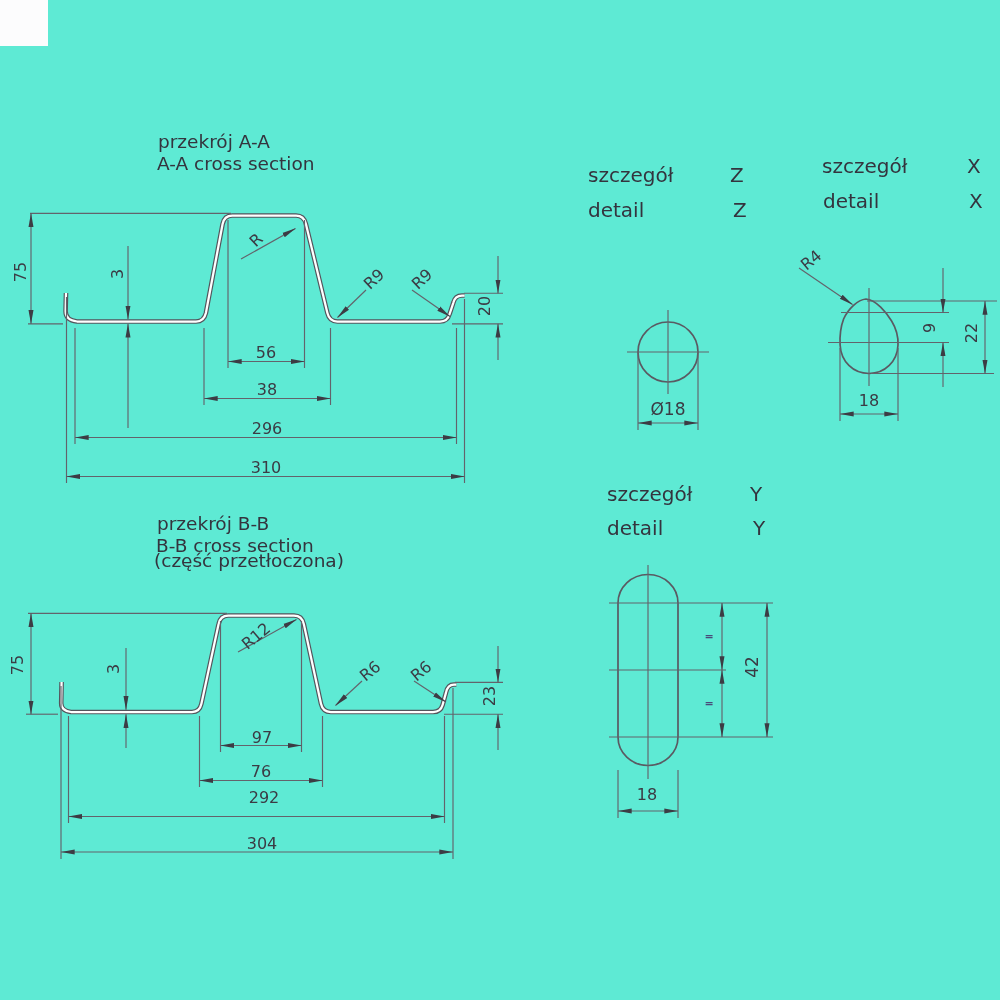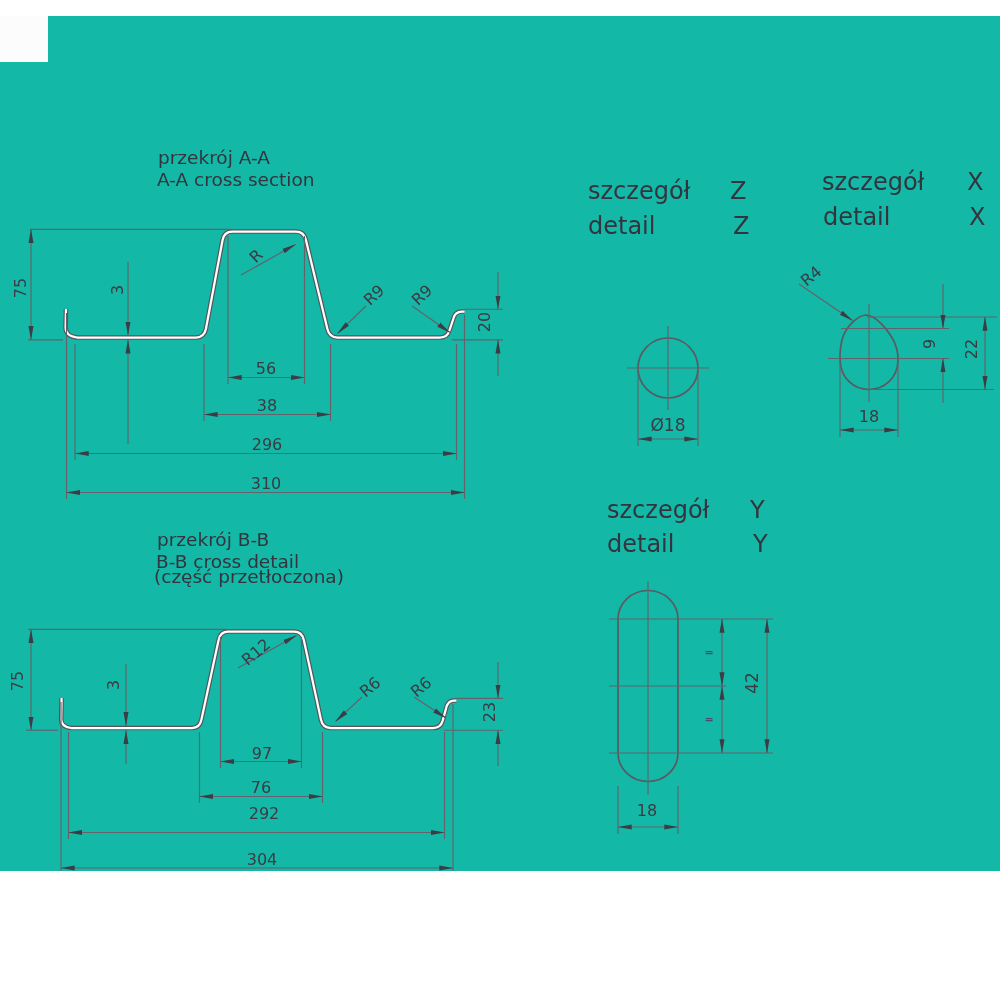--- a/index.html
+++ b/index.html
@@ -1,29 +1,29 @@
 <!DOCTYPE html>
 <html><head>
 <meta charset="utf-8">
 <style>
   html,body { margin:0; padding:0; background:#ffffff; }
   .stage {
-    position:relative; width:1000px; height:855px; background:#14b8a6;
-    font-family:"DejaVu Sans", sans-serif; overflow:hidden;margin-top:16px;
+    position:relative; width:1000px; height:1000px; background:#5eead4;
+    font-family:"DejaVu Sans", sans-serif; overflow:hidden;
   }
   .artifact { position:absolute; left:0; top:0; width:48px; height:46px; background:#fcfcfd; }
   svg.draw { position:absolute; left:0; top:0; }
   .thin  { stroke:#63636b; stroke-width:1.15; fill:none; }
   .sheet { stroke:#54545c; stroke-width:4.6; fill:none; stroke-linejoin:round; stroke-linecap:butt; }
   .core  { stroke:#ffffff; stroke-width:2.25; fill:none; stroke-linejoin:round; stroke-linecap:butt; }
   .shape { stroke:#5a5a62; stroke-width:1.7; fill:none; }
   
   .t   { position:absolute; color:#34343e; font-size:18.5px; line-height:21px; white-space:nowrap; }
   .ti  { }
-  .dt  { position:absolute; color:#34343e; font-size:24px; line-height:26px; white-space:nowrap; }
+  .dt  { position:absolute; color:#34343e; font-size:20px; line-height:26px; white-space:nowrap; }
   .lbl { position:absolute; color:#3b3b44; font-size:16px; white-space:nowrap;
          transform:translate(-50%,-50%); }
   .r90 { transform:translate(-50%,-50%) rotate(-90deg); }
   .r40 { transform:translate(-50%,-50%) rotate(-40deg); }
   .r43 { transform:translate(-50%,-50%) rotate(-43deg); }
   .eq  { font-size:11px; color:#4a4a7a; font-weight:bold; }
   .dia { font-size:17px; }
 </style>
 </head>
 <body>
@@ -175,21 +175,21 @@
       <line class="thin" x1="618" y1="770" x2="618" y2="818"></line>
       <line class="thin" x1="678" y1="770" x2="678" y2="818"></line>
       <line class="thin" x1="618" y1="811" x2="678" y2="811" marker-start="url(#arr)" marker-end="url(#arr)"></line>
     </g>
   </svg>
 
   <div class="t" style="left:158px; top:131px;">przekrój A-A</div>
   <div class="t ti" style="left:157px; top:153px;">A-A cross section</div>
 
   <div class="t" style="left:157px; top:513px;">przekrój B-B</div>
-  <div class="t ti" style="left:156px; top:535px;">B-B cross detail</div>
+  <div class="t ti" style="left:156px; top:535px;">B-B cross section</div>
   <div class="t" style="left:154px; top:550px;">(część przetłoczona)</div>
 
   <div class="dt" style="left:588px; top:162px;">szczegół</div>
   <div class="dt" style="left:730px; top:162px;">Z</div>
   <div class="dt ti" style="left:588px; top:197px;">detail</div>
   <div class="dt ti" style="left:733px; top:197px;">Z</div>
 
   <div class="dt" style="left:822px; top:153px;">szczegół</div>
   <div class="dt" style="left:967px; top:153px;">X</div>
   <div class="dt ti" style="left:823px; top:188px;">detail</div>

